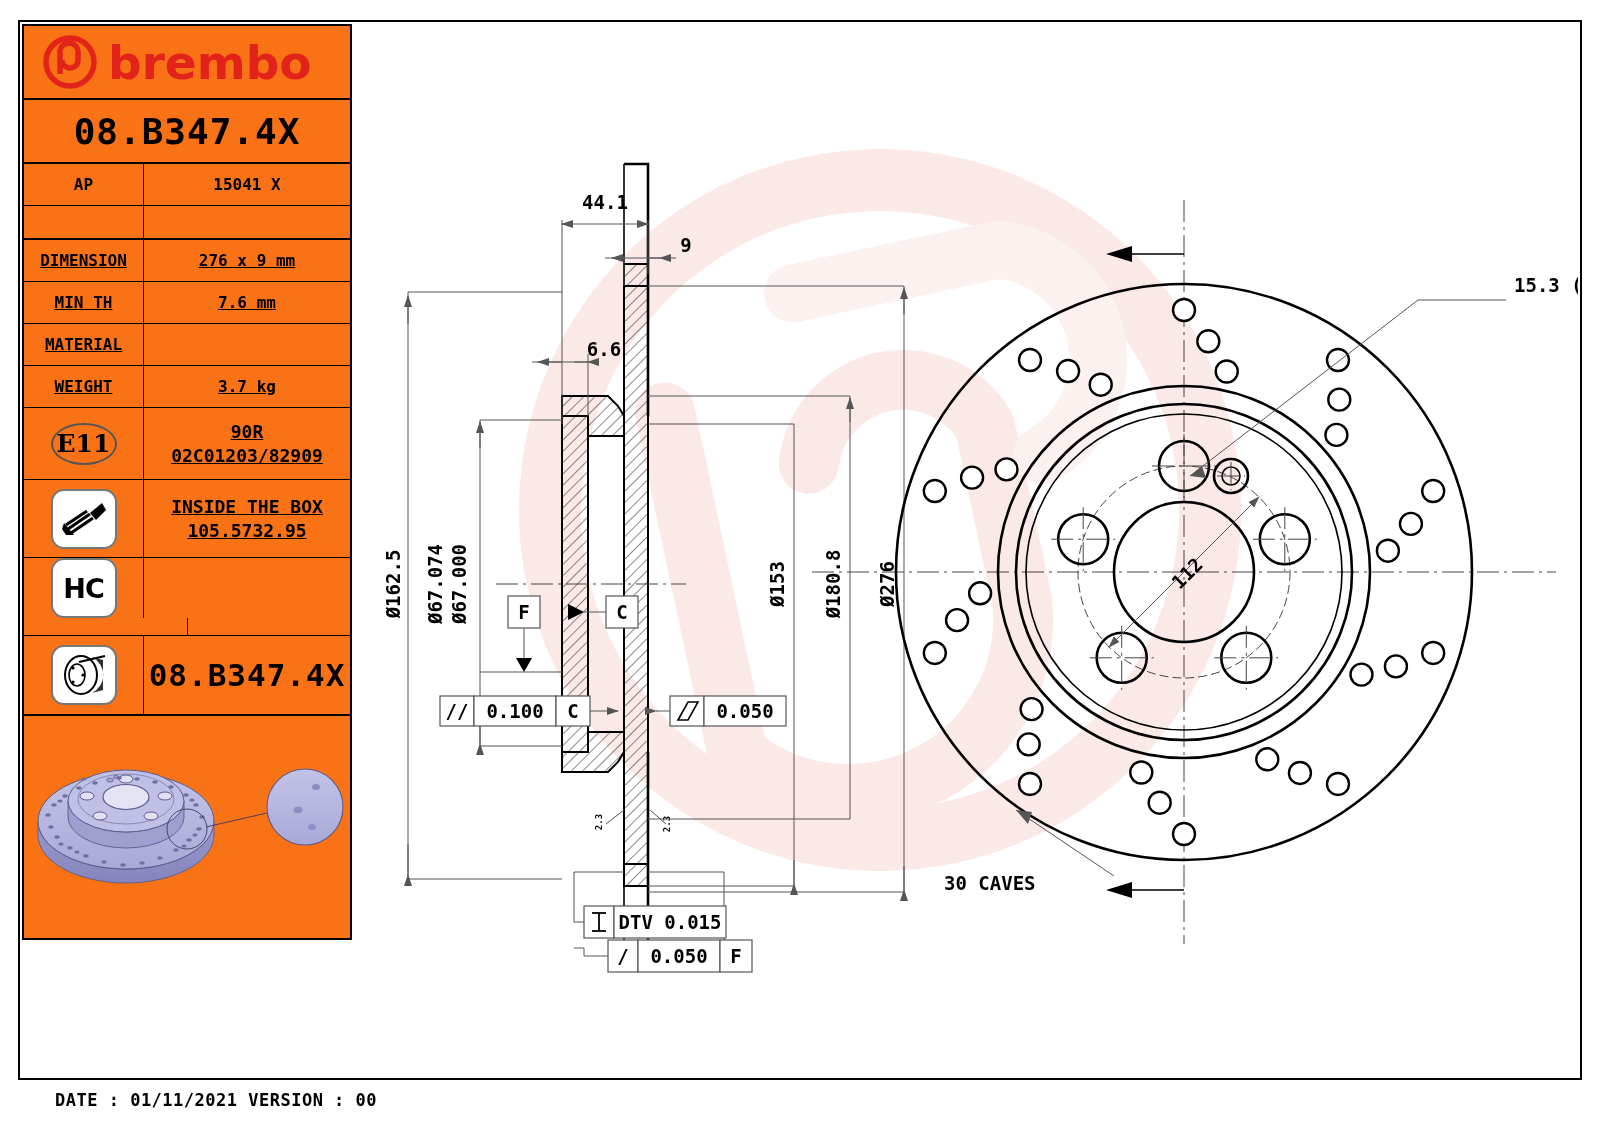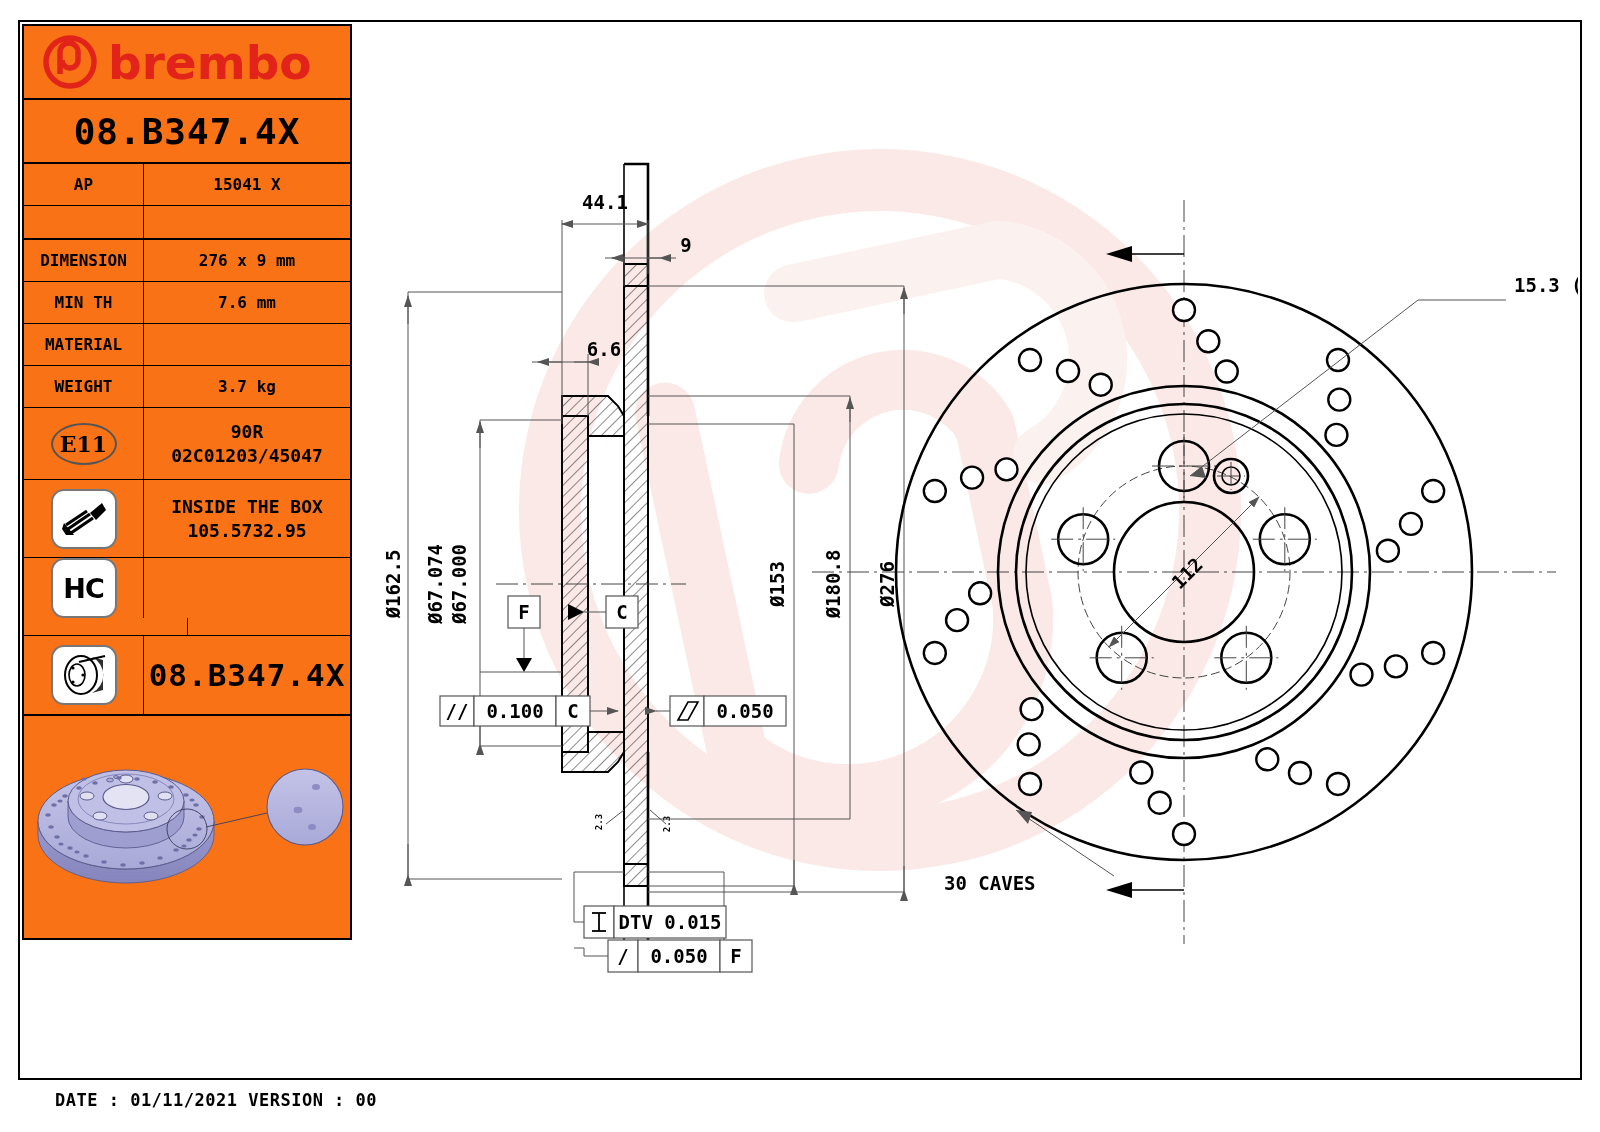--- a/index.html
+++ b/index.html
@@ -19,33 +19,33 @@
   .row:last-child{border-bottom:none;}
   .cell-l{width:120px;border-right:1px solid #000;box-sizing:border-box;display:flex;align-items:center;justify-content:center;text-align:center;}
   .cell-r{flex:1;display:flex;align-items:center;justify-content:center;text-align:center;flex-direction:column;}
   .cell-full{flex:1;display:flex;align-items:center;justify-content:center;}
 
   #logo-row{height:72px;border-bottom:2px solid #000;display:flex;align-items:center;justify-content:center;}
   #code-row{height:62px;border-bottom:2px solid #000;display:flex;align-items:center;justify-content:center;}
   .bigcode{font-size:36px;font-weight:bold;letter-spacing:1px;color:#000;}
   #ap-row{height:42px;}
   #blank-row{height:34px;border-bottom:2px solid #000;}
-  .spec-row{height:42px;font-size:18px;}
+  .spec-row{height:42px;font-size:18px;text-decoration:underline;}
   .spec-label{font-size:16px;font-weight:bold;}
   .spec-value{font-size:16px;font-weight:bold;}
   #e11-row{height:72px;}
   #screw-row{height:78px;justify-content:flex-end;}
   #hc-row{height:78px;flex-direction:column;}
   #disc-row{height:80px;border-bottom:2px solid #000;}
   #iso-row{height:222px;}
 
-  .e11badge{width:62px;height:38px;border:2px solid #555;border-radius:50%;display:flex;align-items:center;justify-content:center;font-family:"DejaVu Serif","Liberation Serif",serif;font-weight:bold;font-size:22px;}
+  .e11badge{width:62px;height:38px;border:2px solid #555;border-radius:50%;display:flex;align-items:center;justify-content:center;font-family:"DejaVu Serif","Liberation Serif",serif;font-weight:bold;font-size:25px;}
   .iconbox{width:62px;height:56px;border:2px solid #777;border-radius:13px;display:flex;align-items:center;justify-content:center;background:#fff;}
   .hc-text{font-family:"DejaVu Sans","Liberation Sans",sans-serif;font-weight:bold;font-size:27px;letter-spacing:-1px;}
-  .twoline{line-height:1.28;font-size:18px;font-weight:bold;}
+  .twoline{line-height:1.28;font-size:18px;font-weight:bold;text-decoration:underline;}
   .hcsplit{flex:1;display:flex;}
   .hcsplit>div{flex:1;}
   .hcsplit>div:first-child{border-right:1px solid #000;}
 
   #date-line{position:absolute;left:55px;top:1090px;font-size:17px;font-weight:bold;letter-spacing:.5px;}
 
   
   #drawing{position:absolute;left:356px;top:24px;width:1222px;height:1052px;}
   svg{display:block;}
   .ln{stroke:#000;fill:none;}
@@ -115,21 +115,21 @@
       <div class="cell-l spec-label">WEIGHT</div>
       <div class="cell-r spec-value">3.7 kg</div>
     </div>
 
     <div class="row" id="e11-row">
       <div class="cell-l">
         <div class="e11badge">E11</div>
       </div>
       <div class="cell-r twoline">
         <div>90R</div>
-        <div>02C01203/45047</div>
+        <div>02C01203/82909</div>
       </div>
     </div>
 
     <div class="row" id="screw-row">
       <div class="cell-l">
         <div class="iconbox">
           <svg width="48" height="40" viewBox="0 0 48 40">
             <polygon points="42,4 30,14 36,21 46,11" fill="#000"></polygon>
             <g stroke="#000" stroke-width="3.2">
               <line x1="30" y1="15" x2="8" y2="30"></line>

